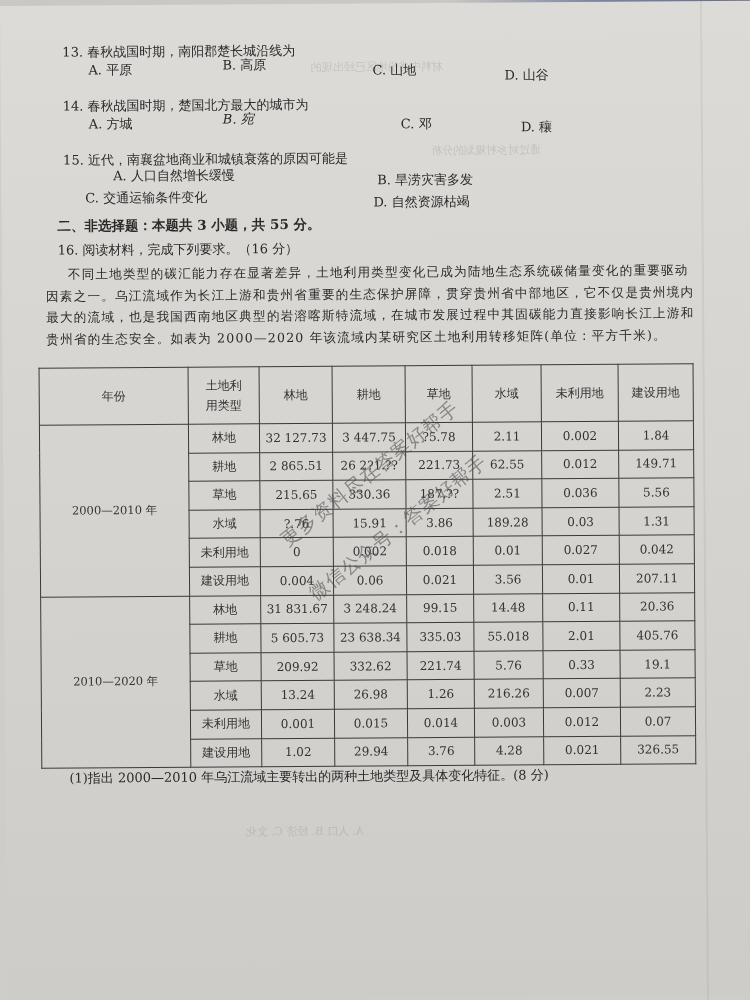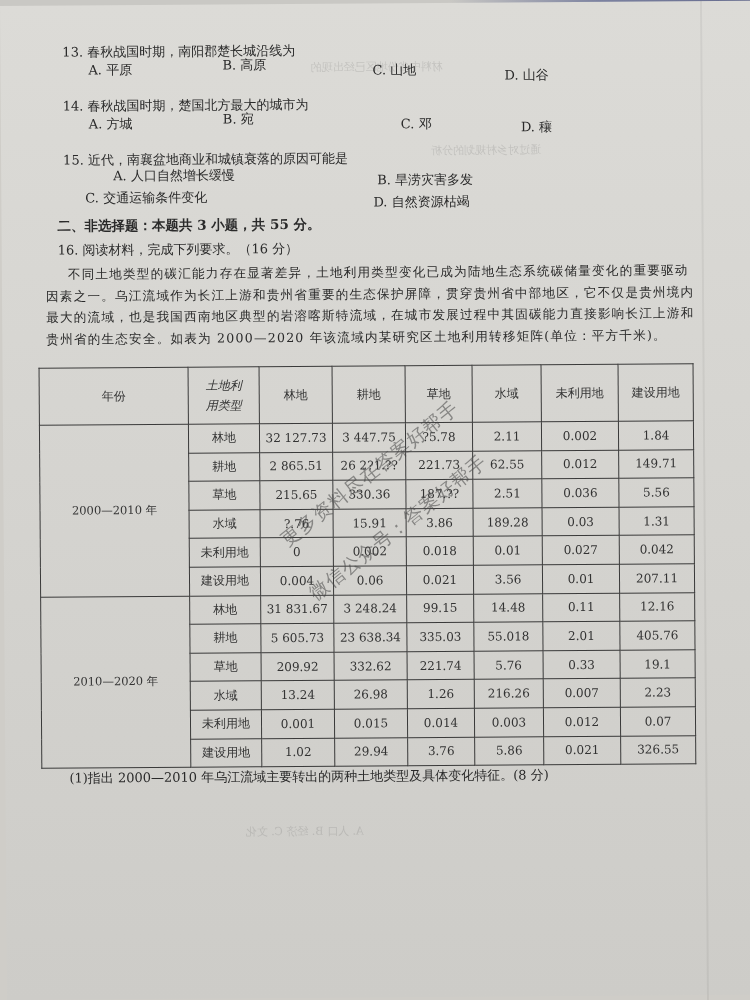--- a/index.html
+++ b/index.html
@@ -42,21 +42,21 @@
     table.matrix th { height: 56px; }
     table.matrix td { height: 27.6px; }
     .c0 { width: 148px; }
     .c1 { width: 70px; }
     .c2 { width: 72px; }
     .c3 { width: 72px; }
     .c4 { width: 66px; }
     .c5 { width: 68px; }
     .c6 { width: 76px; }
     .c7 { width: 74px; }
-    .hdrtype { line-height: 20px; font-style: italic; }
+    .hdrtype { line-height: 20px; }
     .period { text-align: center; font-size: 11.5px; }
     .watermark {
       position: absolute; font-size: 19px; color: rgba(70,70,70,0.55);
       transform: rotate(-38deg); transform-origin: 0 0; white-space: nowrap;
       font-family: "DejaVu Sans", "Liberation Sans", sans-serif; letter-spacing: 1px;
       pointer-events: none;
     }
     .ghost {
       position: absolute; font-size: 11px; color: rgba(90,90,90,0.18);
       white-space: nowrap; transform: scaleX(-1);
@@ -80,21 +80,21 @@
   <div class="opt" style="left:88px;top:56px;"><span>A.</span> <span>平原</span></div>
   <div class="opt" style="left:222px;top:52px;"><span>B.</span> <span>高原</span></div>
   <div class="opt" style="left:372px;top:58px;"><span>C.</span> <span>山地</span></div>
   <div class="opt" style="left:504px;top:64px;"><span>D.</span> <span>山谷</span></div>
 
   <div class="q" style="left:62px;top:92px;">
     <span>14.</span>
     <span>春秋战国时期，楚国北方最大的城市为</span>
   </div>
   <div class="opt" style="left:88px;top:110px;"><span>A.</span> <span>方城</span></div>
-  <div class="opt" style="left:222px;top:106px;"><span>B.</span> <span>宛</span></div>
+  <div class="opt" style="left:222px;top:106px;font-style:italic;"><span>B.</span> <span>宛</span></div>
   <div class="opt" style="left:372px;top:112px;margin-left:28px;"><span>C.</span> <span>邓</span></div>
   <div class="opt" style="left:520px;top:116px;"><span>D.</span> <span>穰</span></div>
 
   <div class="q" style="left:62px;top:146px;">
     <span>15.</span>
     <span>近代，南襄盆地商业和城镇衰落的原因可能是</span>
   </div>
   <div class="opt" style="left:84px;top:162px;margin-left:28px;"><span>A.</span> <span>人口自然增长缓慢</span></div>
   <div class="opt" style="left:376px;top:168px;"><span>B.</span> <span>旱涝灾害多发</span></div>
   <div class="opt" style="left:84px;top:184px;"><span>C.</span> <span>交通运输条件变化</span></div>
@@ -180,21 +180,21 @@
       </tr>
 
       <tr>
         <td class="period" rowspan="6">2010—2020 年</td>
         <td>林地</td>
         <td>31 831.67</td>
         <td>3 248.24</td>
         <td>99.15</td>
         <td>14.48</td>
         <td>0.11</td>
-        <td>12.16</td>
+        <td>20.36</td>
       </tr>
       <tr>
         <td>耕地</td>
         <td>5 605.73</td>
         <td>23 638.34</td>
         <td>335.03</td>
         <td>55.018</td>
         <td>2.01</td>
         <td>405.76</td>
       </tr>
@@ -223,21 +223,21 @@
         <td>0.014</td>
         <td>0.003</td>
         <td>0.012</td>
         <td>0.07</td>
       </tr>
       <tr>
         <td>建设用地</td>
         <td>1.02</td>
         <td>29.94</td>
         <td>3.76</td>
-        <td>5.86</td>
+        <td>4.28</td>
         <td>0.021</td>
         <td>326.55</td>
       </tr>
     </tbody>
   </table>
 
   <div class="q" style="left:64px;top:764px;font-size:13px;">(1)指出 2000—2010 年乌江流域主要转出的两种土地类型及具体变化特征。(8 分)</div>
 
   <div class="watermark" style="left:272px;top:528px;">更多资料尽在答案好帮手</div>
   <div class="watermark" style="left:300px;top:582px;">微信公众号：答案好帮手</div>

